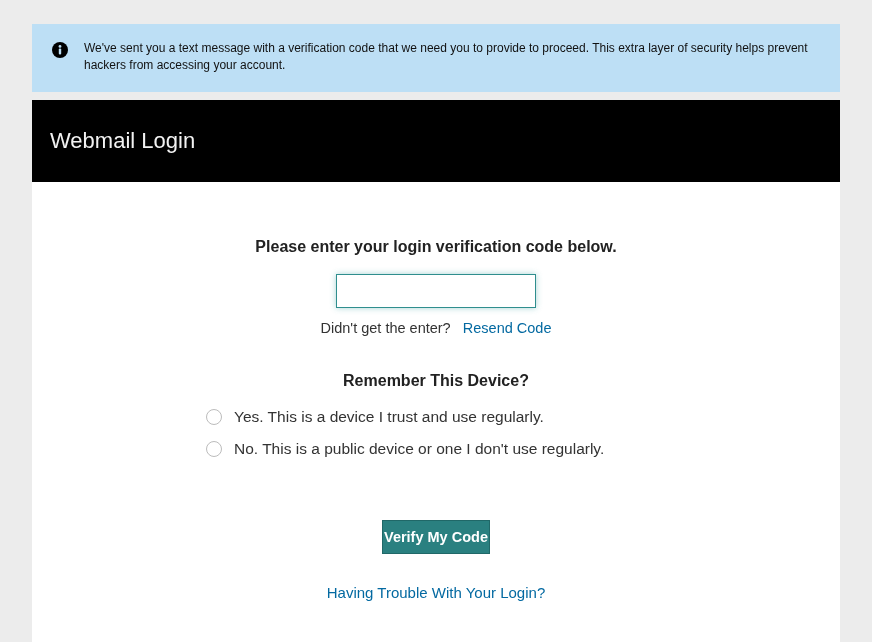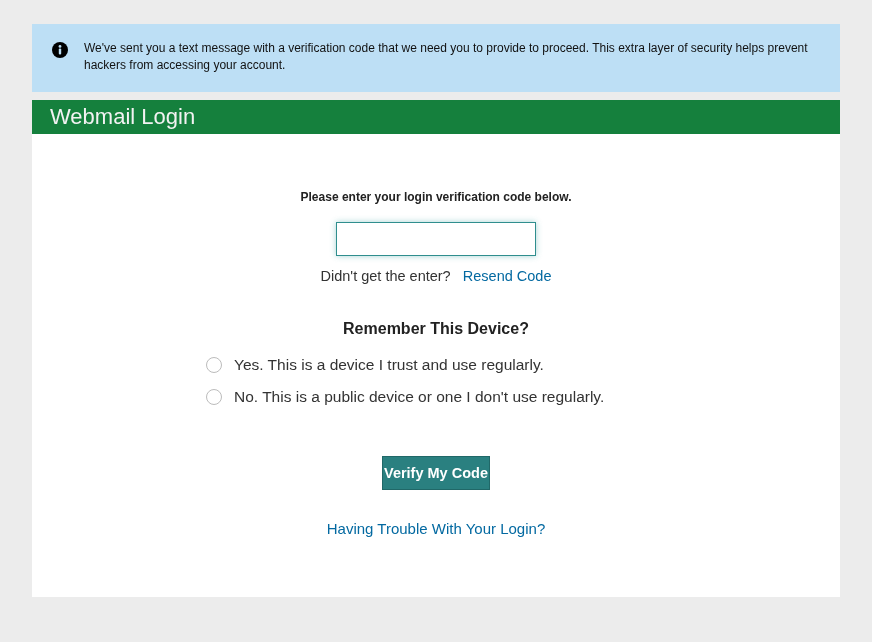--- a/index.html
+++ b/index.html
@@ -30,34 +30,34 @@
   }
   .alert .msg {
     font-size: 12px;
     line-height: 1.4;
     color: #111;
   }
   .panel {
     background: #fff;
   }
   .panel-header {
-    background: #15803d;
+    background: #000000;
     color: #f2f2f2;
     font-size: 22px;
     font-weight: 300;
-    padding: 4px 18px;
+    padding: 28px 18px;
     font-family: "Helvetica Neue", Helvetica, Arial, sans-serif;
   }
   .panel-body {
     padding: 56px 40px 60px 40px;
   }
   .centered { text-align: center; }
   .prompt {
     font-weight: 700;
-    font-size: 12px;
+    font-size: 16px;
     color: #222;
     margin-bottom: 18px;
   }
   .code-input {
     width: 200px;
     height: 34px;
     border: 1px solid #2f8e8e;
     outline: none;
     padding: 4px 8px;
     font-size: 16px;
@@ -100,21 +100,21 @@
   .radio-circle {
     width: 16px;
     height: 16px;
     border: 1px solid #bcbcbc;
     border-radius: 50%;
     flex: 0 0 auto;
     background: #fff;
   }
   .verify-btn {
     display: inline-block;
-    margin-top: 36px;
+    margin-top: 48px;
     background: #2a8080;
     color: #fff;
     border: 1px solid #206868;
     padding: 8px 1px;
     font-size: 14.5px;
     font-weight: 600;
     cursor: pointer;
   }
   .trouble-row {
     margin-top: 30px;

